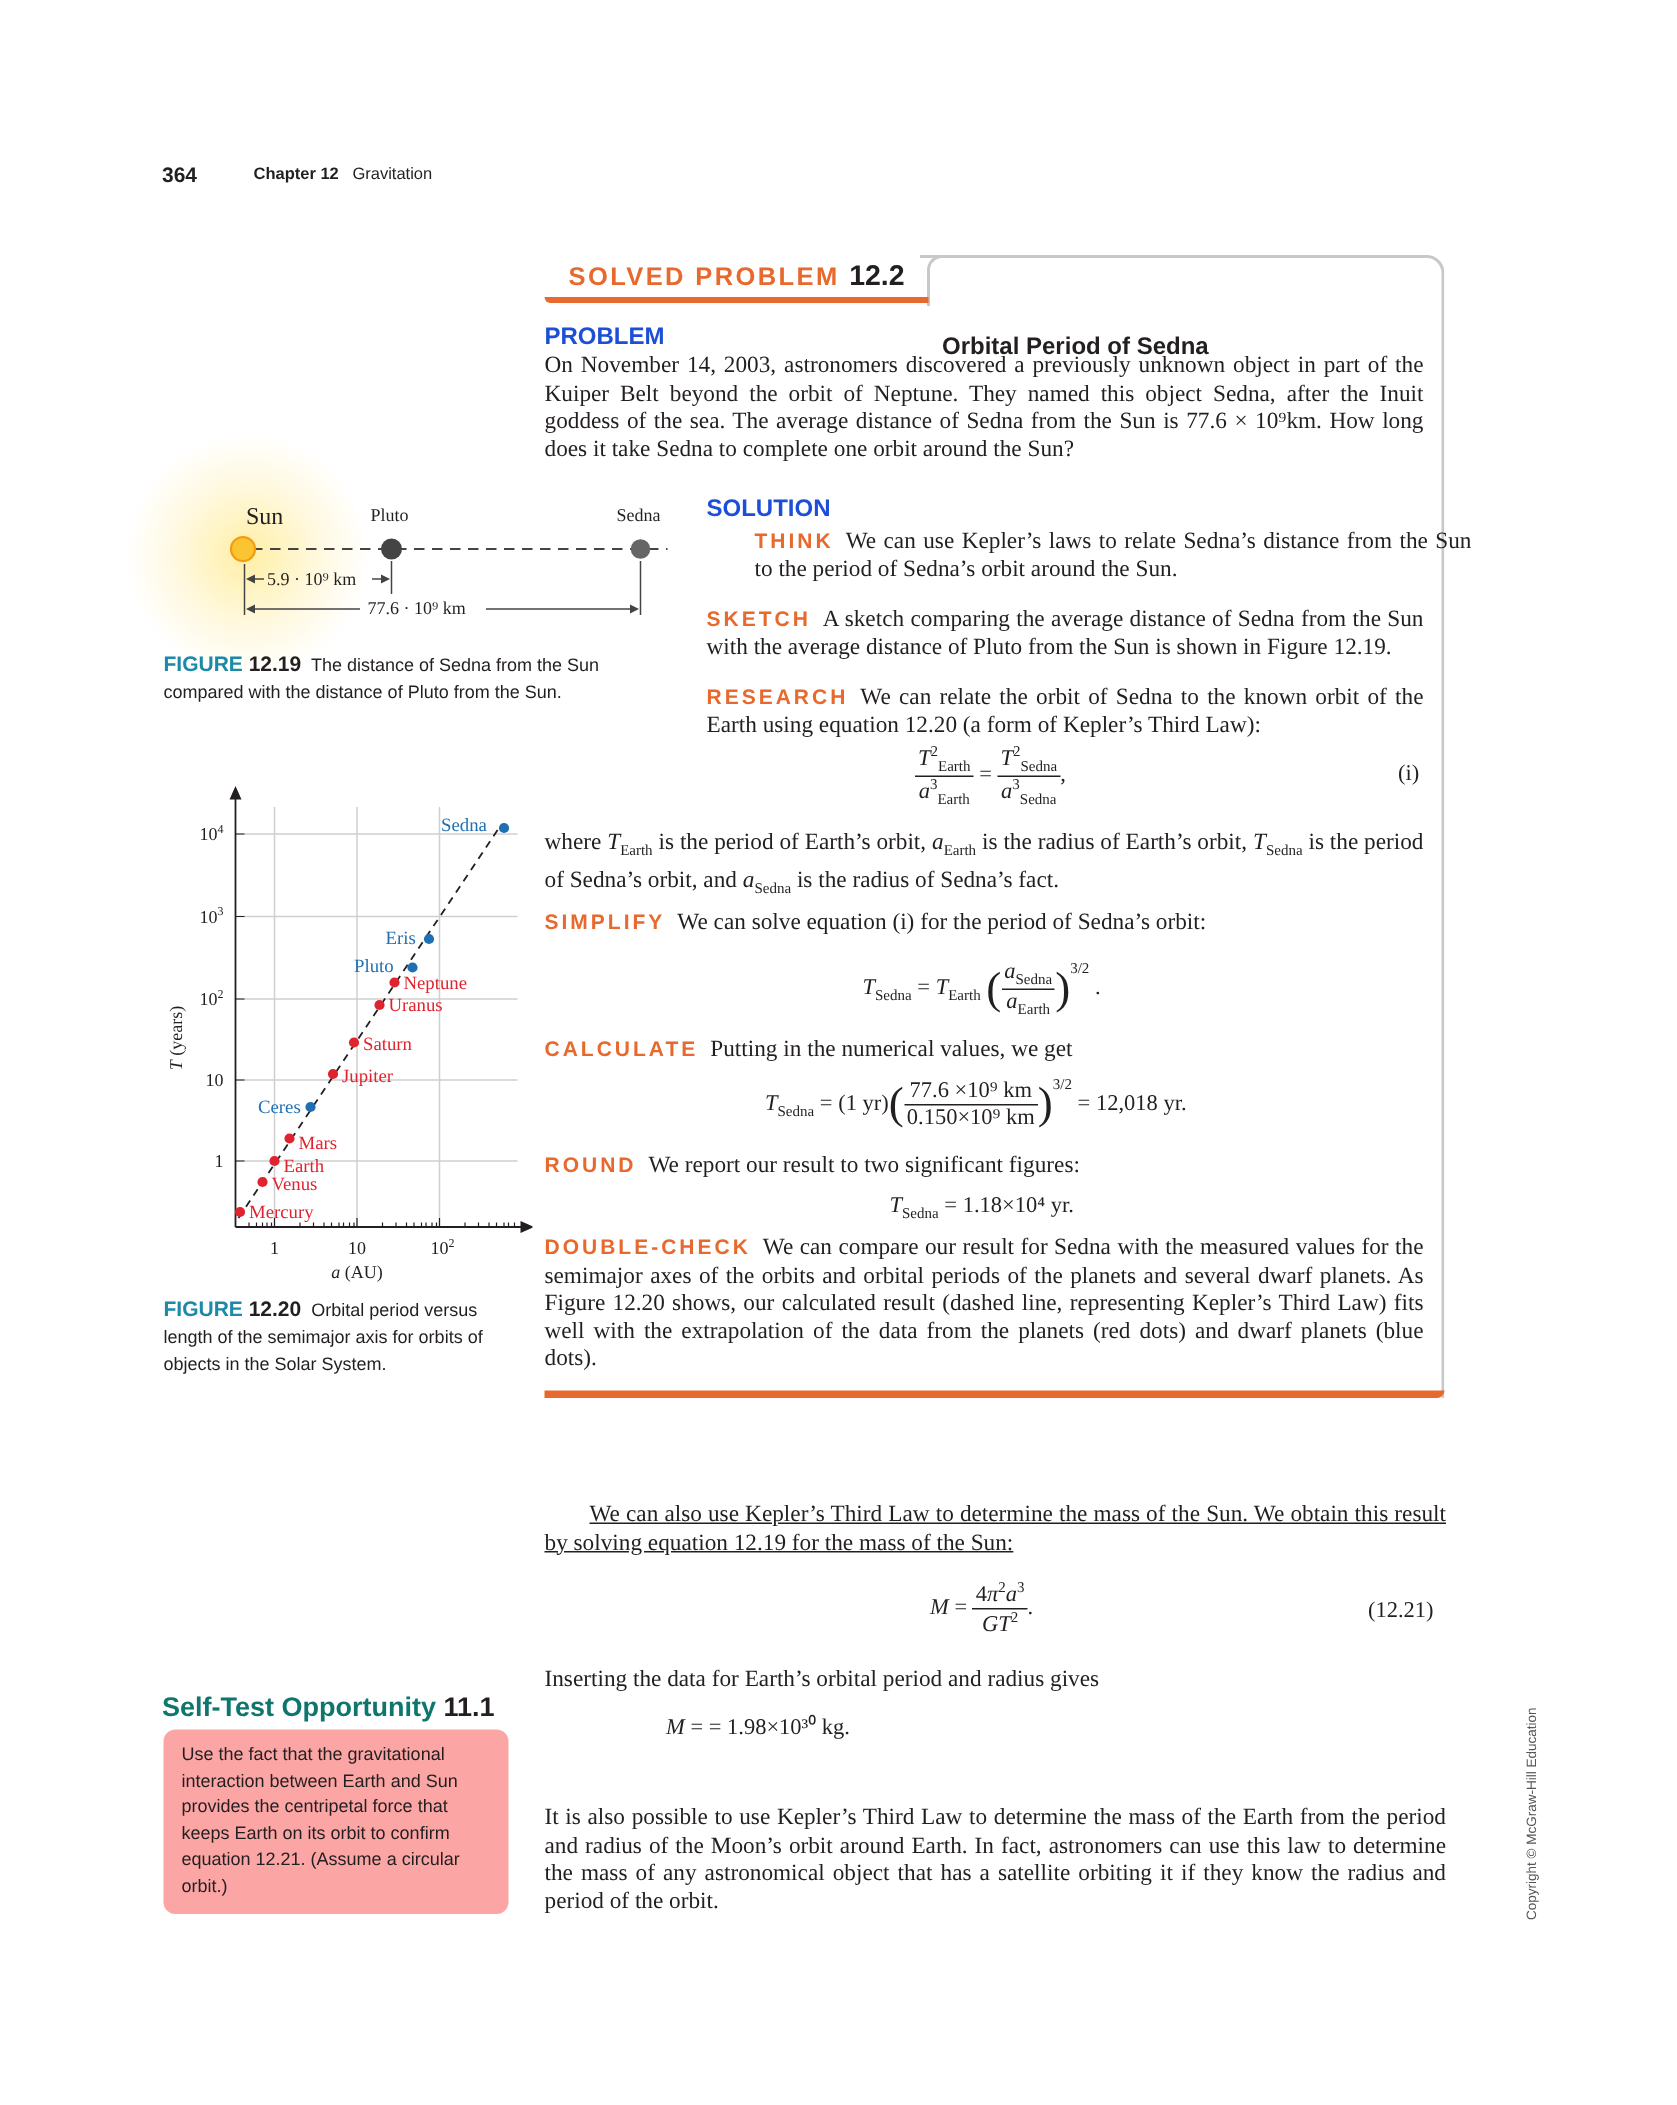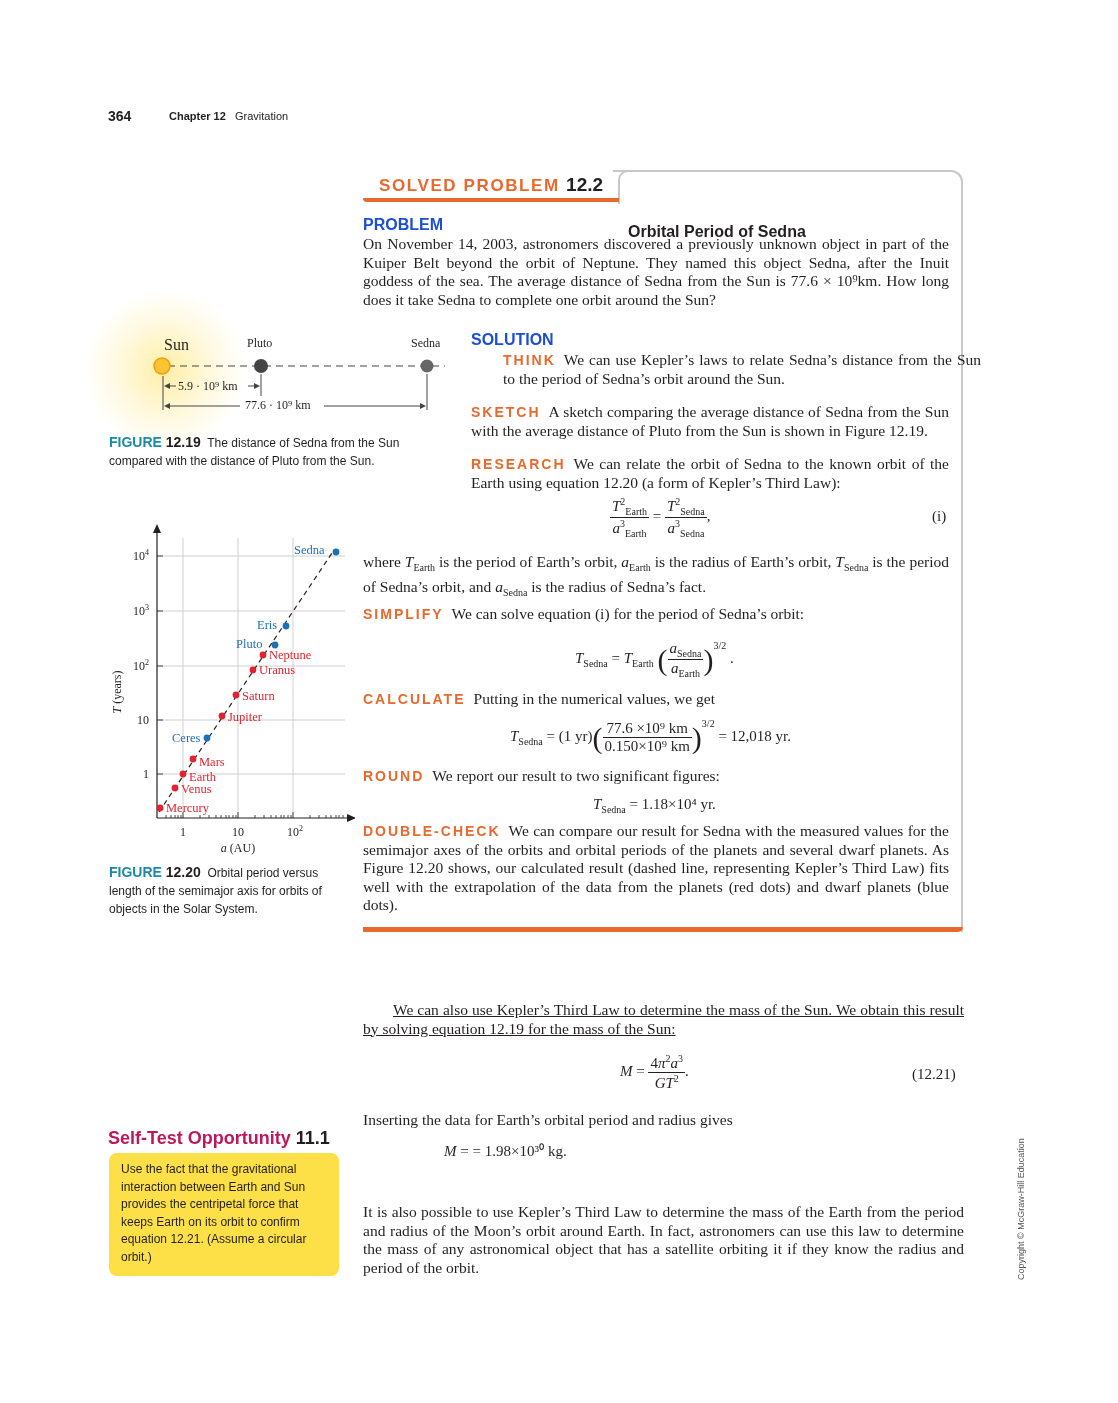--- a/index.html
+++ b/index.html
@@ -33,21 +33,21 @@
   .fig-caption .lbl b { color:#231f20; }
 
   .eq { font-size:15px; }
   sub, sup { font-size:10px; }
   .frac { display:inline-block; vertical-align:middle; text-align:center; }
   .frac .n { display:block; border-bottom:1px solid #231f20; padding:0 2px; }
   .frac .d { display:block; padding:0 2px; }
 
   .selftest-title { left:108px; top:1128px; font-family:"Liberation Sans", sans-serif; font-weight:bold; font-size:18px; color:#e8692d; }
   .selftest-title span { color:#231f20; }
-  .selftest-box { left:109px; top:1153px; width:230px; height:123px; background:#fde047; border-radius:8px; }
+  .selftest-box { left:109px; top:1153px; width:230px; height:123px; background:#fca5a5; border-radius:8px; }
   .selftest-text { position:absolute; left:12px; top:8px; width:210px; font-family:"Liberation Sans", sans-serif; font-size:12px; line-height:17.6px; }
 
   .copyright { left:1016px; top:1280px; transform-origin:left top; transform:rotate(-90deg);
                font-family:"Liberation Sans", sans-serif; font-size:9px; color:#555; white-space:nowrap; }
 </style>
 </head>
 <body>
 
 <div class="abs page-num">364</div>
 <div class="abs chapter">
@@ -265,19 +265,19 @@
 </div>
 <div class="abs eq" style="left:912px; top:1066px;">(12.21)</div>
 <div class="abs para" style="left:363px; top:1111px; width:601px;">Inserting the data for Earth’s orbital period and radius gives</div>
 <div class="abs eq" style="left:444px; top:1140px;">
   <i>M</i> = 
   <span>= 1.98×10³⁰  kg.</span>
 </div>
 <div class="abs para" style="left:363px; top:1203px; width:601px;">It is also possible to use Kepler’s Third Law to determine the mass of the Earth from the period and radius of the Moon’s orbit around Earth. In fact, astronomers can use this law to determine the mass of any astronomical object that has a satellite orbiting it if they know the radius and period of the orbit.</div>
 
 <div class="abs selftest-title">
-  <span style="color:#be185d;">Self-Test Opportunity</span> <span>11.1</span>
+  <span style="color:#0f766e;">Self-Test Opportunity</span> <span>11.1</span>
 </div>
 <div class="abs selftest-box">
   <div class="selftest-text">Use the fact that the gravitational interaction between Earth and Sun provides the centripetal force that keeps Earth on its orbit to confirm equation 12.21. (Assume a circular orbit.)</div>
 </div>
 
 <div class="abs copyright">Copyright © McGraw-Hill Education</div>
 
 </body></html>

